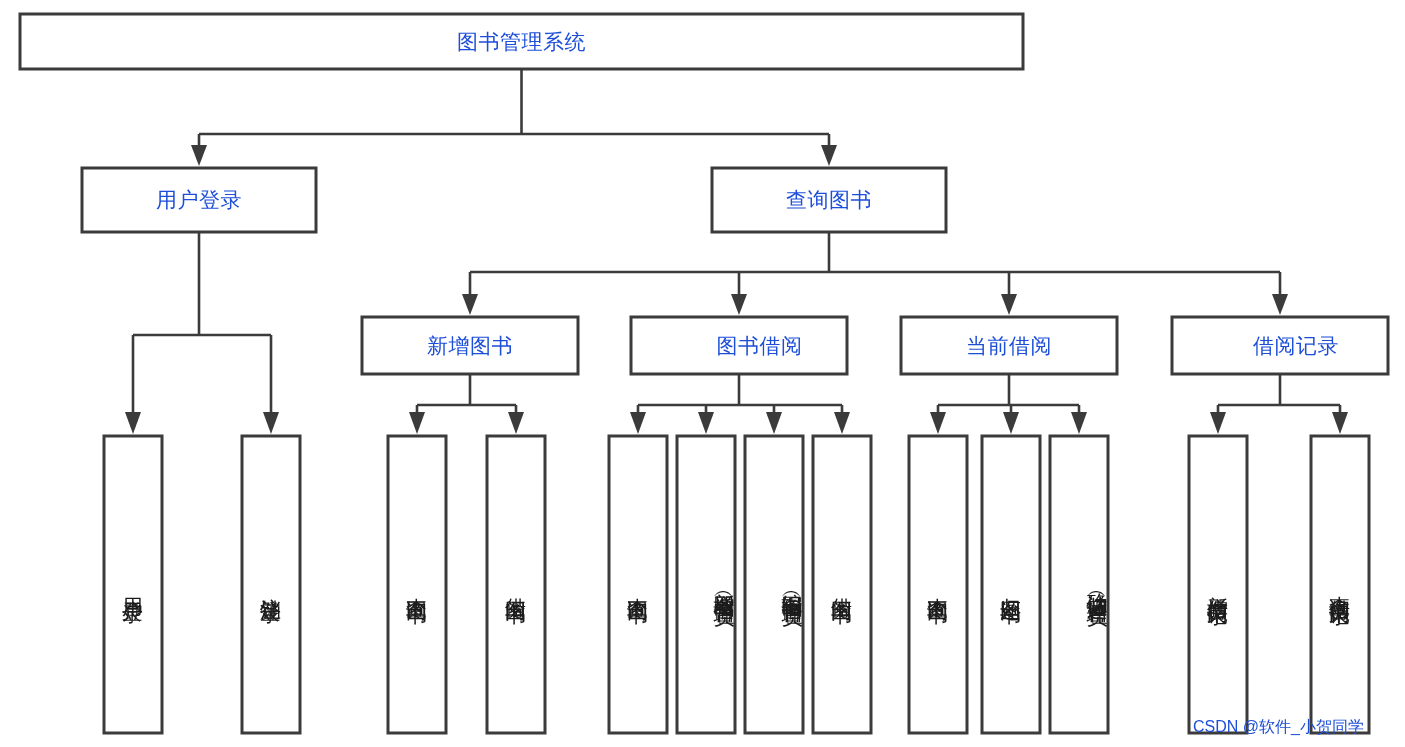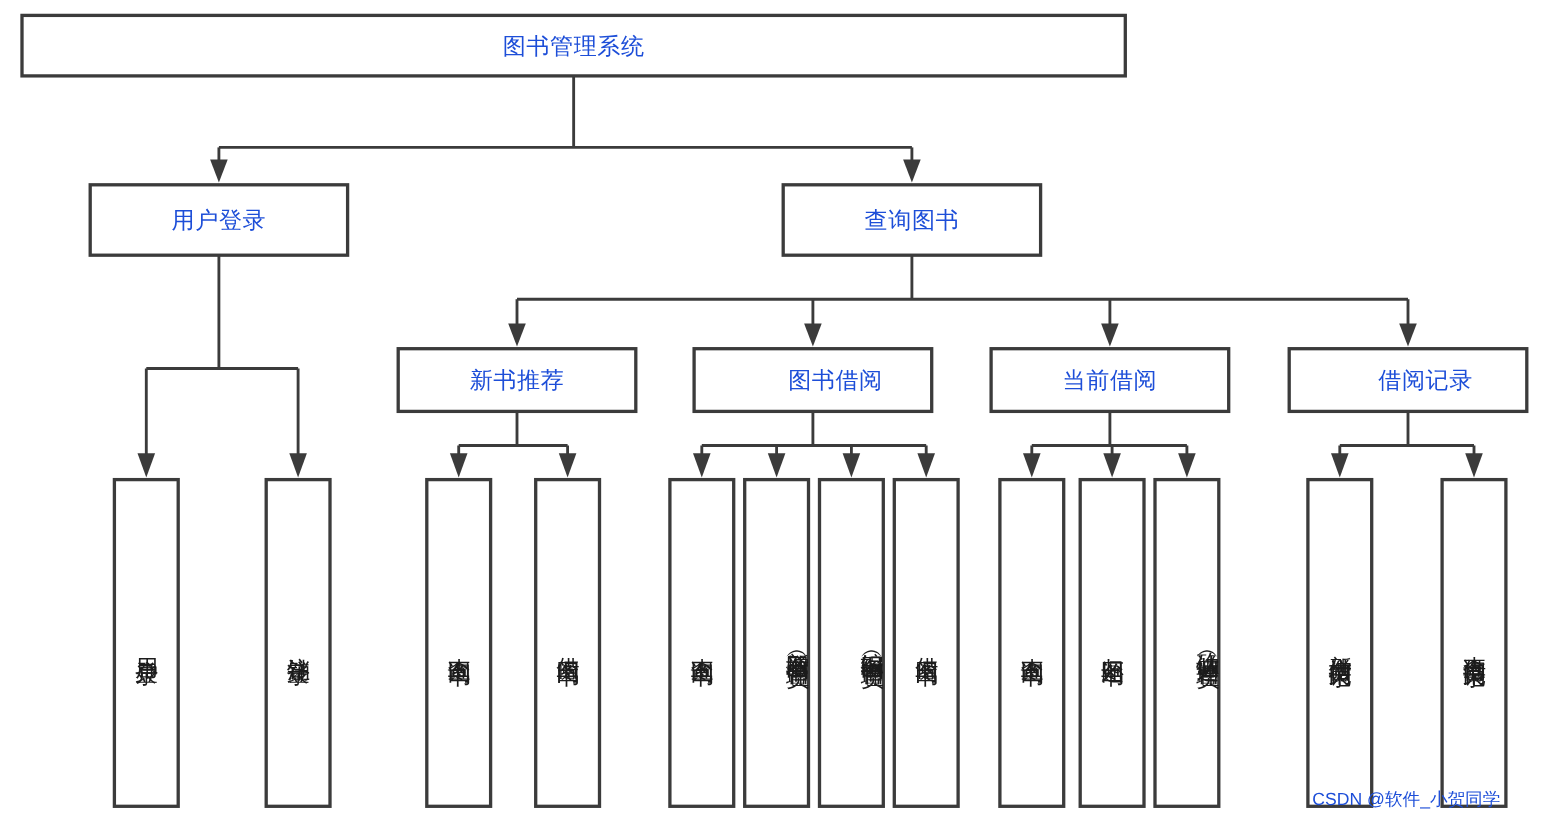--- a/index.html
+++ b/index.html
@@ -178,21 +178,21 @@
     <rect class="node-box" x="1189" y="436" width="58" height="297"></rect>
     <rect class="node-box" x="1311" y="436" width="58" height="297"></rect>
 
   </svg>
 
   <div class="node-label-h" style="left:20px; top:14px; width:1003px; height:55px;">图书管理系统</div>
 
   <div class="node-label-h" style="left:82px; top:168px; width:234px; height:64px;">用户登录</div>
   <div class="node-label-h" style="left:712px; top:168px; width:234px; height:64px;">查询图书</div>
 
-  <div class="node-label-h" style="left:362px; top:317px; width:216px; height:57px;">新书推荐</div>
+  <div class="node-label-h" style="left:362px; top:317px; width:216px; height:57px;">新增图书</div>
   <div class="node-label-h" style="left:631px; top:317px; width:257px; height:57px;">图书借阅</div>
   <div class="node-label-h" style="left:901px; top:317px; width:216px; height:57px;">当前借阅</div>
   <div class="node-label-h" style="left:1172px; top:317px; width:216px; height:57px;margin-left:16px;">借阅记录</div>
 
   <div class="node-label-v" style="left:104px; top:436px; width:58px; height:297px;">用户登录</div>
   <div class="node-label-v" style="left:242px; top:436px; width:58px; height:297px;">注销登录</div>
   <div class="node-label-v" style="left:388px; top:436px; width:58px; height:297px;">查询图书</div>
   <div class="node-label-v" style="left:487px; top:436px; width:58px; height:297px;">借阅图书</div>
   <div class="node-label-v" style="left:609px; top:436px; width:58px; height:297px;">查询图书</div>
   <div class="node-label-v" style="left:677px; top:436px; width:58px; height:297px; align-items:flex-start;">新增图书（管理员）</div>

